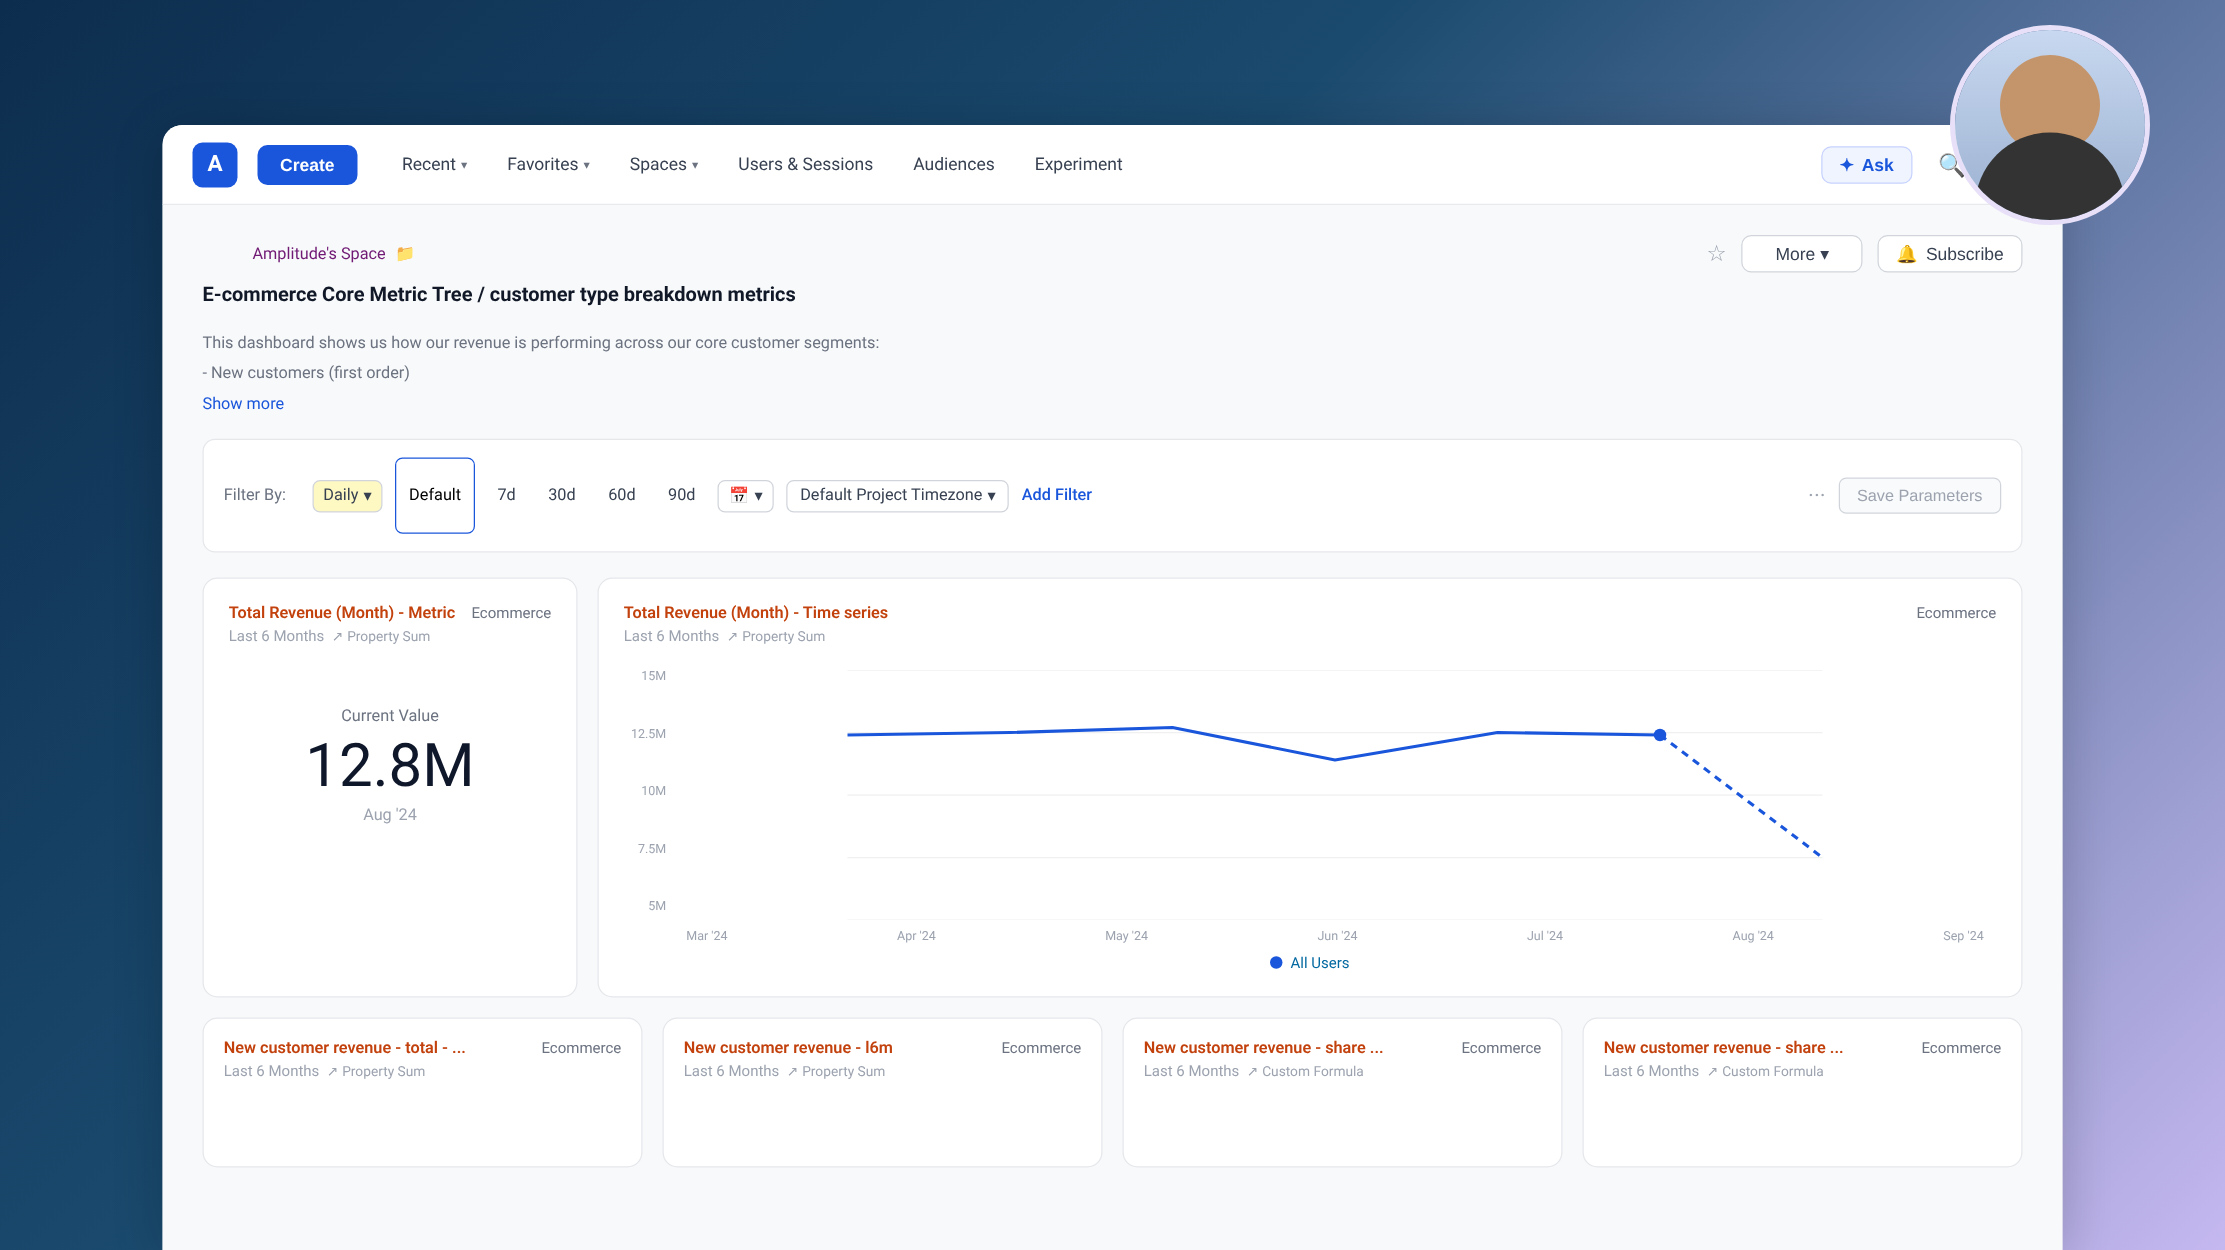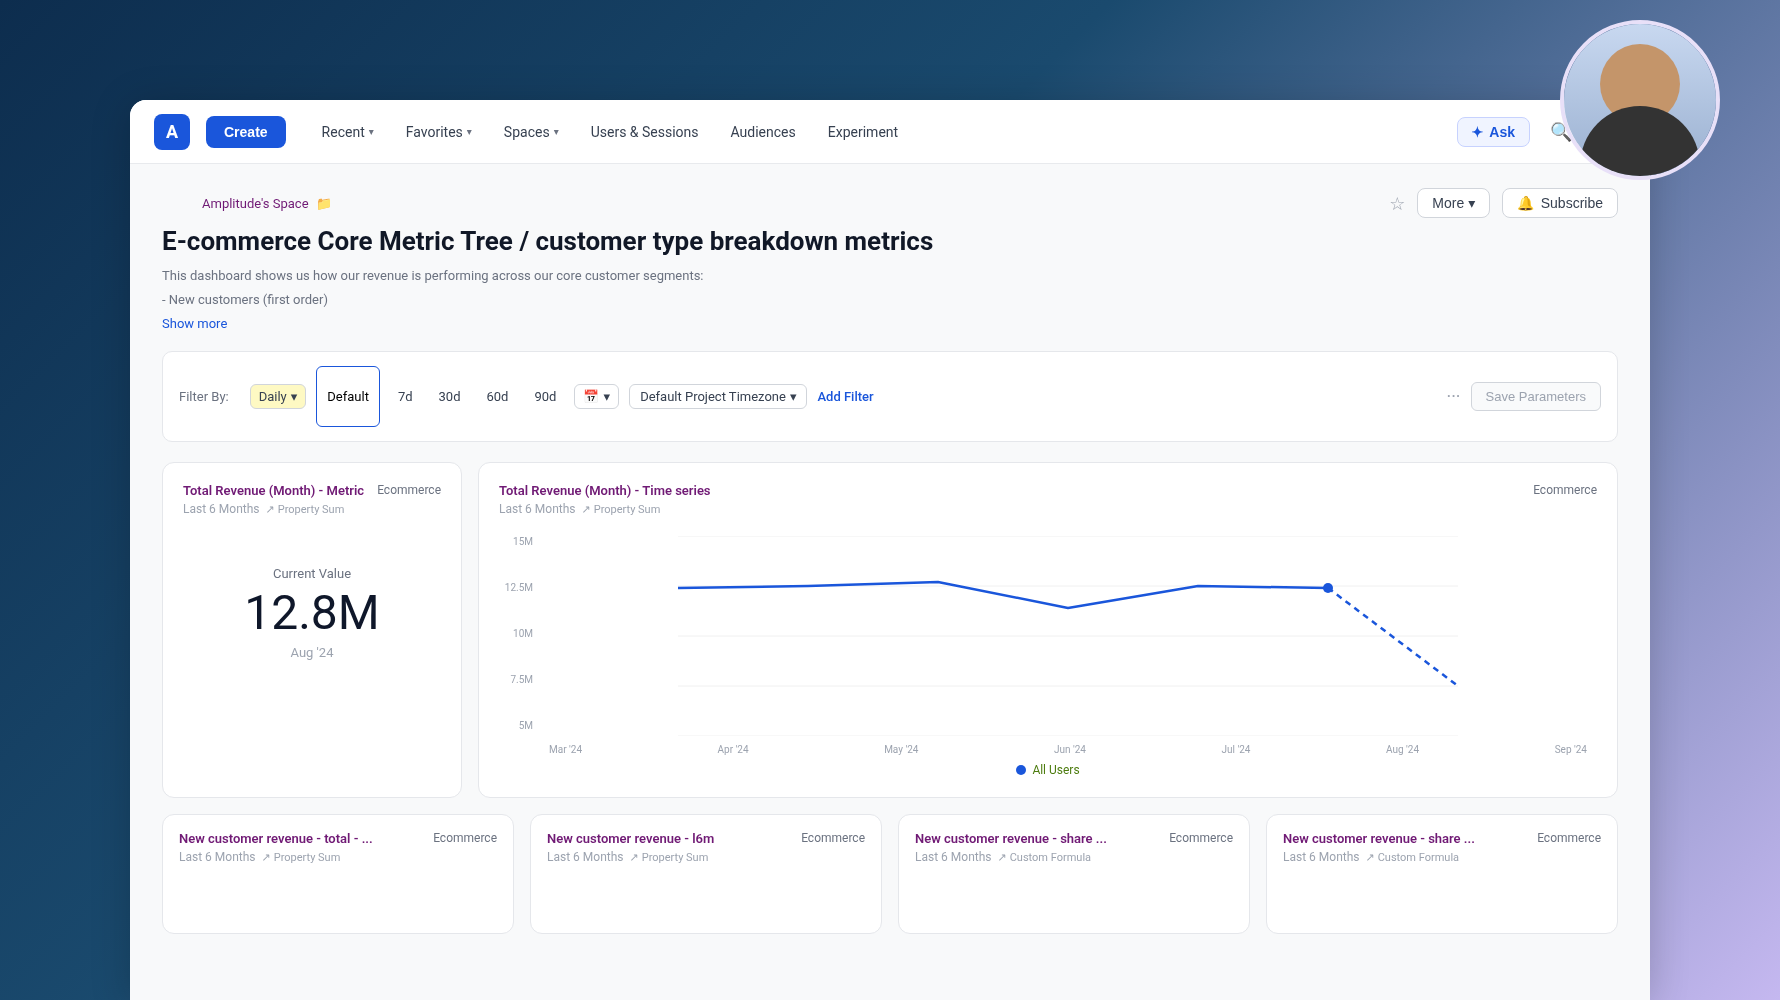--- a/index.html
+++ b/index.html
@@ -178,44 +178,44 @@
       color: #9ca3af;
       font-size: 18px;
       cursor: pointer;
     }
     .more-btn {
       display: flex;
       align-items: center;
       gap: 4px;
       border: 1px solid #d1d5db;
       border-radius: 8px;
-      padding: 6px 14px;
+      padding: 6px 26px;
       font-size: 14px;
       color: #374151;
       cursor: pointer;
       background: white;
     }
     .subscribe-btn {
       display: flex;
       align-items: center;
       gap: 6px;
       border: 1px solid #d1d5db;
       border-radius: 8px;
       padding: 6px 14px;
       font-size: 14px;
       color: #374151;
       cursor: pointer;
       background: white;
     }
 
     .page-title {
-      font-size: 26px;
+      font-size: 16px;
       font-weight: 700;
       color: #111827;
-      margin-bottom: 10px;
+      margin-bottom: 20px;
     }
     .page-desc {
       font-size: 13px;
       color: #6b7280;
       line-height: 1.5;
       margin-bottom: 4px;
     }
     .show-more-link {
       color: #1a56db;
       font-size: 13px;
@@ -328,21 +328,21 @@
     }
     .chart-card-header {
       display: flex;
       justify-content: space-between;
       align-items: flex-start;
       margin-bottom: 4px;
     }
     .chart-title {
       font-size: 13px;
       font-weight: 600;
-      color: #701a75;
+      color: #c2410c;
       text-align: right;
     }
     .chart-badge {
       font-size: 12px;
       color: #6b7280;
     }
     .chart-subtitle {
       font-size: 12px;
       color: #9ca3af;
       display: flex;
@@ -391,21 +391,21 @@
       display: flex;
       justify-content: center;
       gap: 16px;
       margin-top: 8px;
     }
     .legend-item {
       display: flex;
       align-items: center;
       gap: 6px;
       font-size: 12px;
-      color: #4d7c0f;
+      color: #0369a1;
     }
     .legend-dot {
       width: 10px;
       height: 10px;
       border-radius: 50%;
     }
 
     
     .bottom-grid {
       display: grid;

